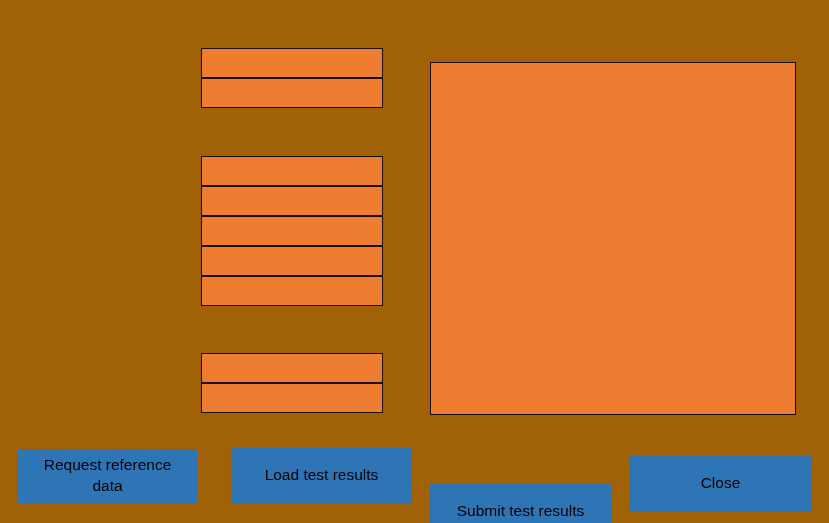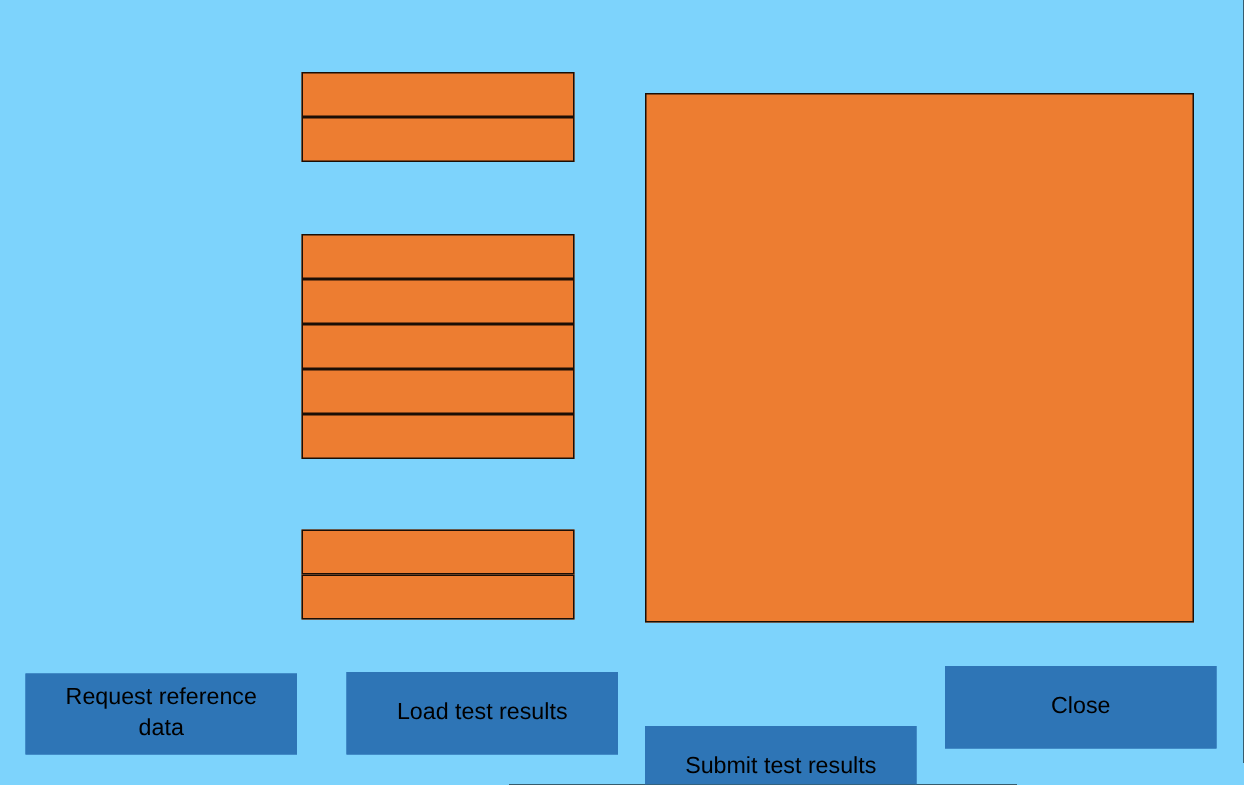--- a/index.html
+++ b/index.html
@@ -7,21 +7,21 @@
     padding: 0;
     background: #000000;
   }
   body {
     font-family: "Liberation Sans", sans-serif;
   }
   #app {
     position: relative;
     width: 829px;
     height: 523px;
-    background: #7dd3fc;
+    background: #a16207;
     overflow: hidden;
   }
 
   
   .field-block {
     position: absolute;
     background: #ED7D31;
     border: 1px solid #1a0e06;
     box-sizing: border-box;
   }
@@ -88,16 +88,16 @@
       </div>
     </div>
 
   <div id="content-panel" class="content-panel" style="left: 430px; top: 62px; width: 366px; height: 353px;"></div>
 
   <div class="button-bar" id="button-bar">
       <div class="action-button" style="left: 17px; top: 9px; width: 181px; height: 54px;">Request reference
 data</div>
       <div class="action-button" style="left: 231px; top: 8px; width: 181px; height: 55px;">Load test results</div>
       <div class="action-button" style="left: 430px; top: 8px; width: 181px; height: 55px; margin-top: 36px;">Submit test results</div>
-      <div class="action-button" style="left: 630px; top: 4px; width: 181px; height: 55px;">Close</div>
+      <div class="action-button" style="left: 630px; top: 16px; width: 181px; height: 55px;">Close</div>
     </div>
 
 </div>
 
 </body></html>

